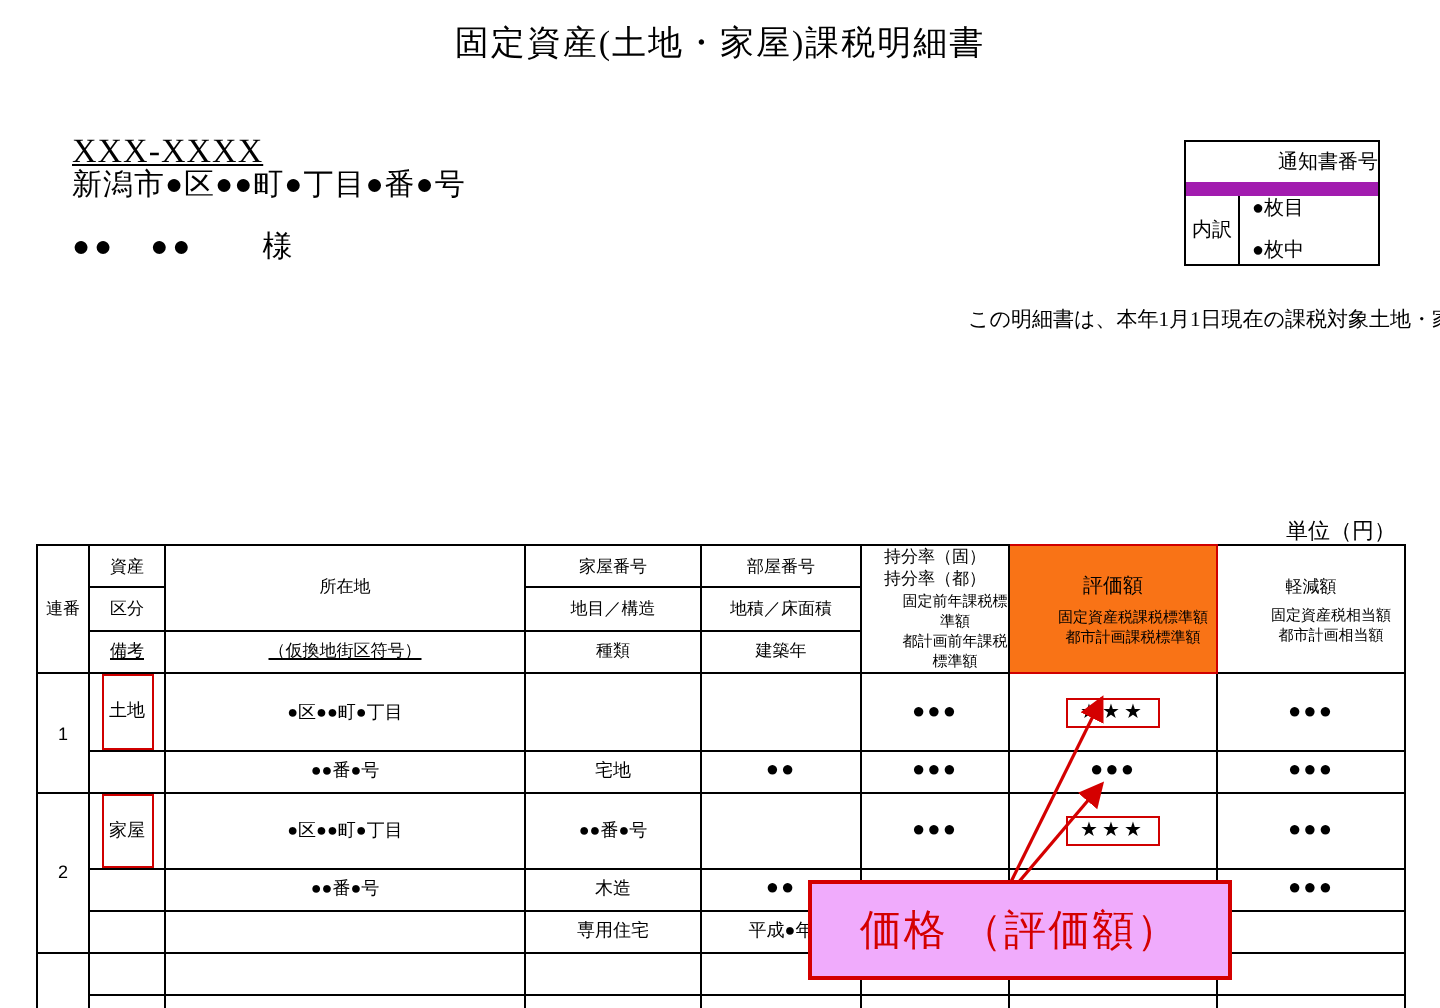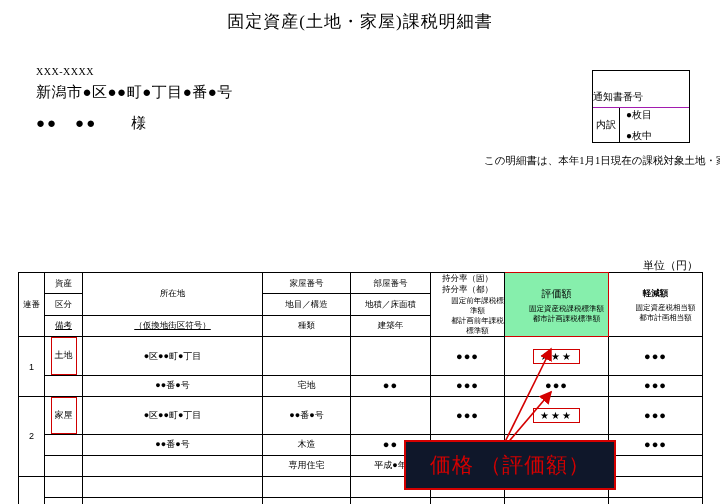--- a/index.html
+++ b/index.html
@@ -30,22 +30,23 @@
     text-align: center;
     font-size: 17px;
     letter-spacing: 1px;
     font-family: "Liberation Serif", serif;
   }
 
   .addr-zip {
     position: absolute;
     left: 36px;
     top: 66px;
-    font-size: 10px;
+    font-size: 17px;
     letter-spacing: 0.5px;
+    text-decoration: underline;
   }
   .addr-line {
     position: absolute;
     left: 36px;
     top: 83px;
     font-size: 15px;
     letter-spacing: 0.5px;
   }
   .addr-name {
     position: absolute;
@@ -58,25 +59,24 @@
   
   .notice-box {
     position: absolute;
     left: 592px;
     top: 70px;
     width: 96px;
     border: 1px solid #000;
     font-size: 10px;
   }
   .notice-box .nb-head {
-    text-align: left;
+    text-align: right;
     padding: 3px 0 3px 0;
-    border-bottom: 1px solid #a21caf;
-    font-size: 10px;
-    margin-top: 16px;
+    border-bottom: 7px solid #a21caf;
+    font-size: 10px;
   }
   .notice-box .nb-body {
     display: flex;
     min-height: 34px;
   }
   .notice-box .nb-label {
     width: 26px;
     border-right: 1px solid #000;
     display: flex;
     align-items: center;
@@ -157,42 +157,42 @@
   .star-box {
     display: inline-block;
     border: 1.5px solid #d00000;
     padding: 0px 6px;
     color: #000;
     letter-spacing: 2px;
     font-size: 10px;
     line-height: 1.3;
   }
   .hdr-hl {
-    background: #86efac;
+    background: #f97316;
     border: 1.5px solid #d00000 !important;
   }
 
   .stack { line-height: 1.45; }
 
   
   .callout {
     position: absolute;
     left: 404px;
     top: 440px;
     width: 208px;
     height: 46px;
     border: 2px solid #d40000;
     color: #d40000;
     font-size: 21px;
     letter-spacing: 1px;
     display: flex;
     align-items: center;
     justify-content: center;
     font-family: "Liberation Serif", serif;
-    background: #0f172a;
+    background: #f0abfc;
     z-index: 5;
   }
 
   svg.arrows {
     position: absolute;
     left: 0; top: 0;
     width: 720px; height: 504px;
     pointer-events: none;
     z-index: 4;
   }
@@ -249,21 +249,21 @@
           <div>持分率（都）</div>
           <div class="small">固定前年課税標準額</div>
           <div class="small">都計画前年課税標準額</div>
         </td>
         <td rowspan="3" class="stack hdr-hl">
           <div style="font-size:10px;padding:2px 0 3px 0;">評価額</div>
           <div class="small">固定資産税課税標準額</div>
           <div class="small">都市計画課税標準額</div>
         </td>
         <td rowspan="3" class="stack">
-          <div style="padding:2px 0 3px 0;font-weight:bold;">軽減額</div>
+          <div style="padding:2px 0 3px 0;">軽減額</div>
           <div class="small">固定資産税相当額</div>
           <div class="small">都市計画相当額</div>
         </td>
       </tr>
       <tr class="hdr">
         <td>区分</td>
         <td>地目／構造</td>
         <td>地積／床面積</td>
       </tr>
       <tr class="hdr">

